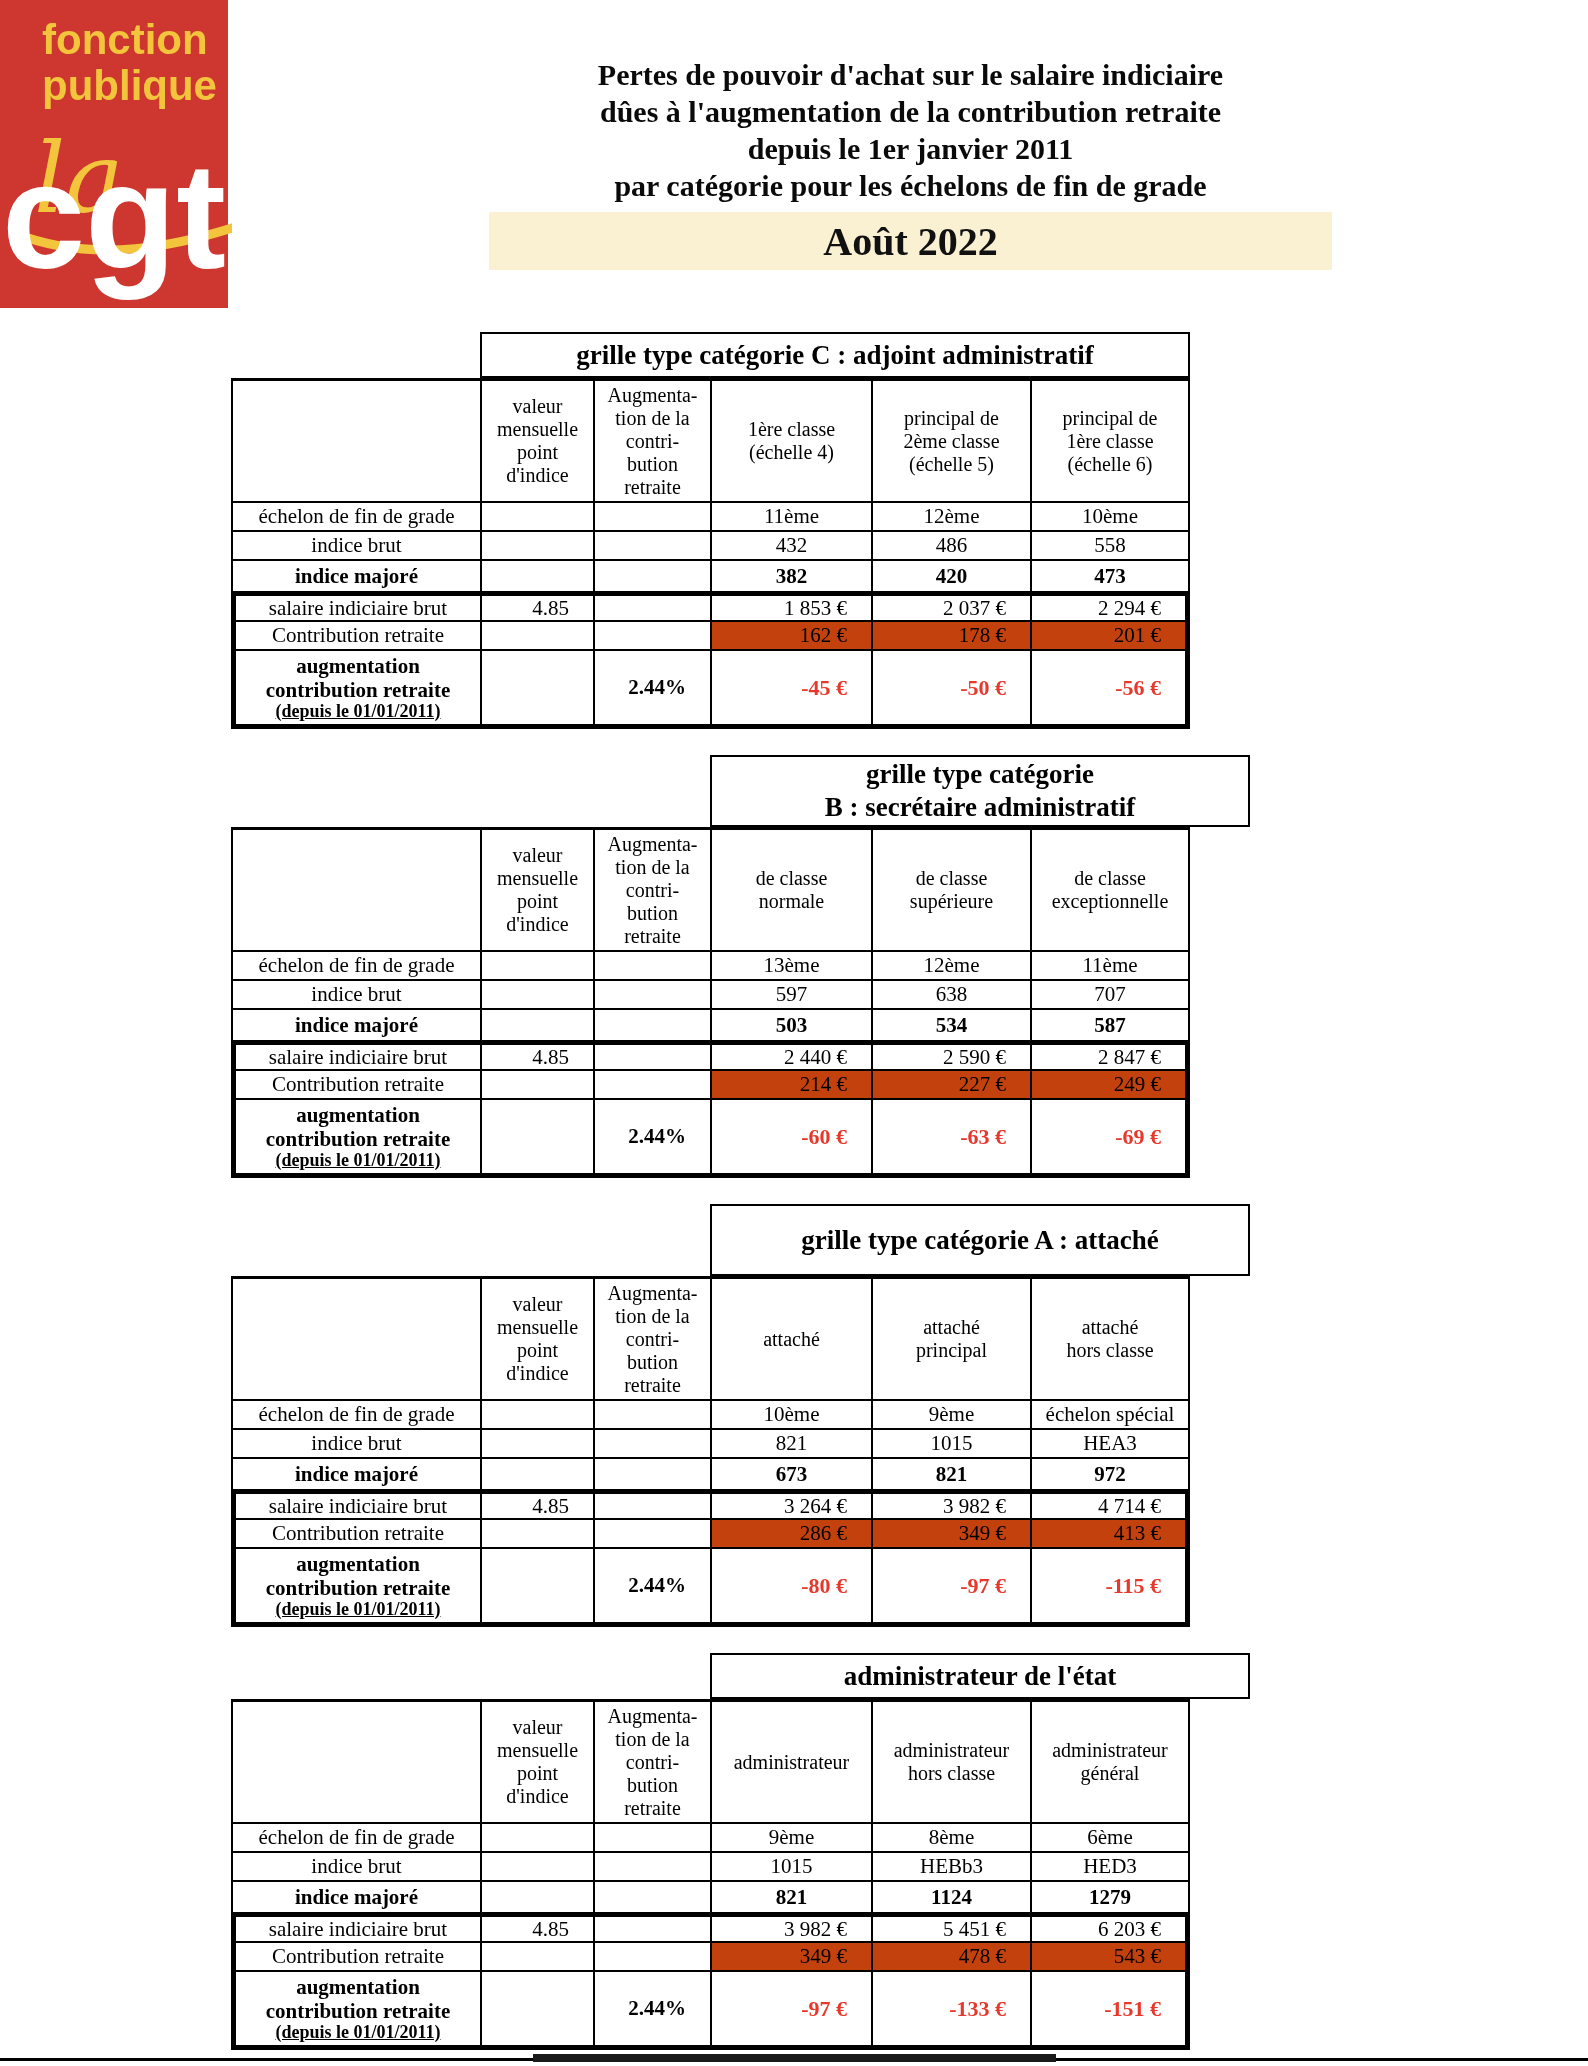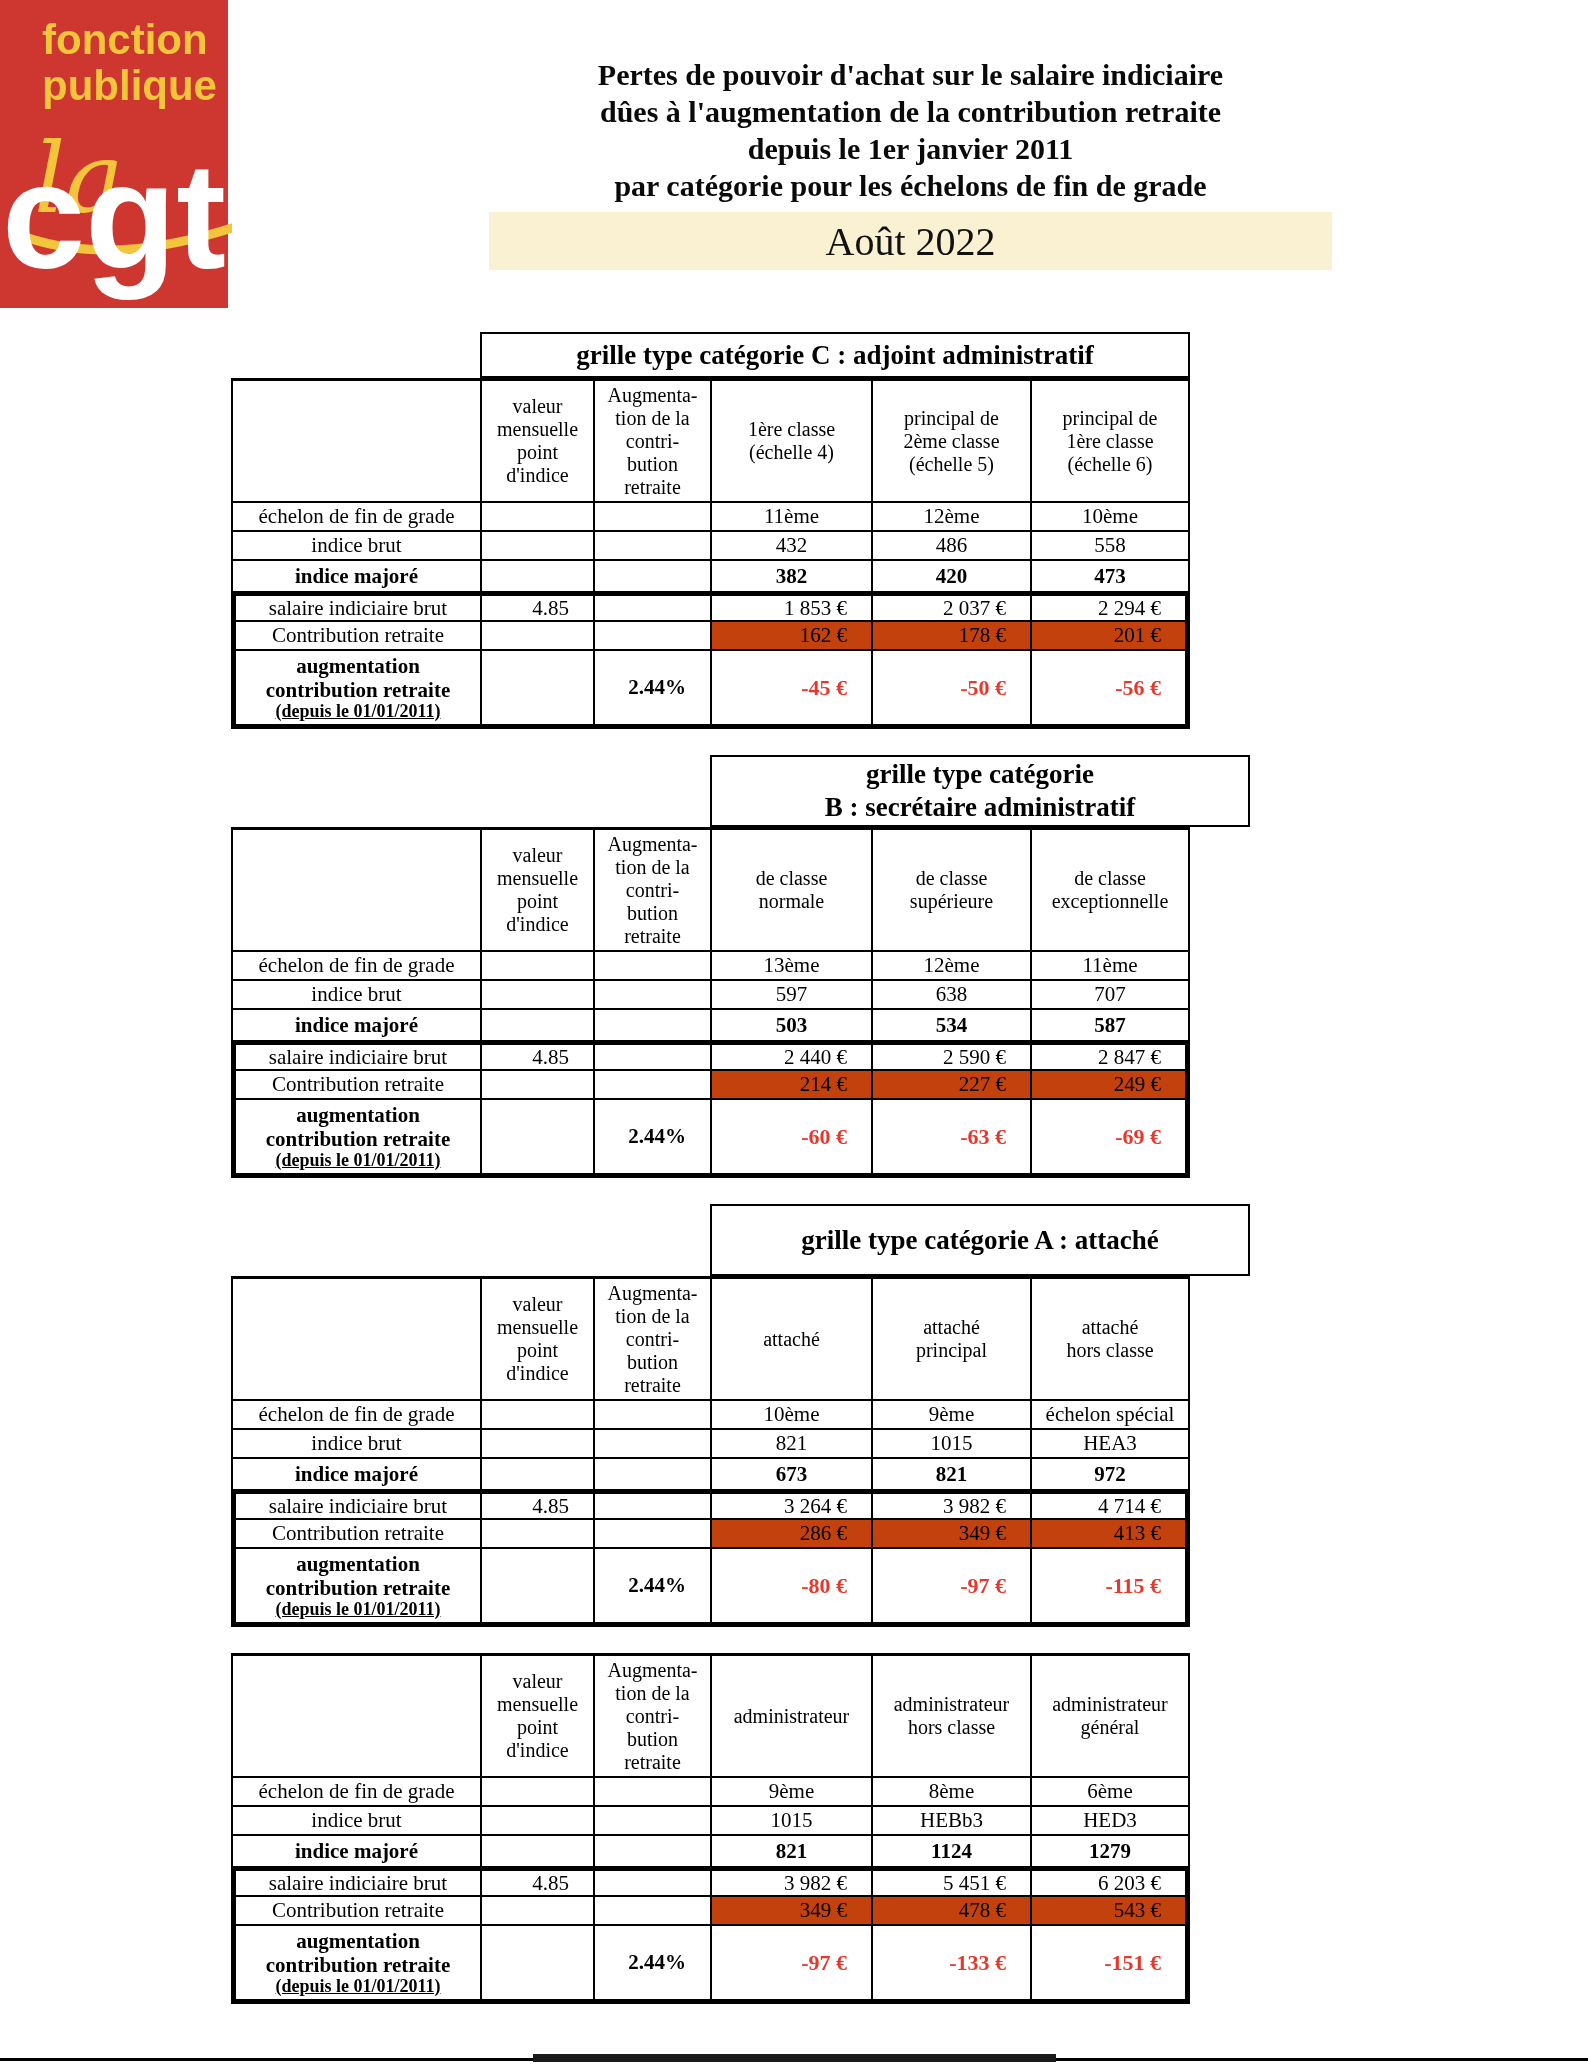--- a/index.html
+++ b/index.html
@@ -15,21 +15,21 @@
   
   .header-block { position:absolute; left:489px; top:56px; width:843px; }
   .main-title {
     white-space:pre-line; text-align:center; font-weight:bold;
     font-size:30px; line-height:37px; color:#0a0a0a;
   }
   .period-band {
     margin-top:8px; width:843px; height:58px; background:#faf0d2;
     display:flex; align-items:center; justify-content:center;
   }
-  .period-band span { font-size:40px; font-weight:normal; color:#111; }
+  .period-band span { font-size:40px; font-weight:bold; color:#111; }
 
   
   .tables-wrap { position:absolute; left:231px; top:332px; width:959px; }
   .table-block { margin-bottom:26px; }
   .tbl-title {
     border:2px solid #000; font-weight:bold; font-size:27px; line-height:33px;
     display:flex; align-items:center; justify-content:center; text-align:center;
     white-space:pre-line;
   }
   .tw { margin-left:249px; width:710px; }
@@ -302,20 +302,21 @@
           <div class="cell blk-bottom"></div>
           <div class="cell num-r bold blk-bottom">2.44%</div>
           <div class="cell num-r red blk-bottom">-80 €</div>
           <div class="cell num-r red blk-bottom">-97 €</div>
           <div class="cell num-r red blk-bottom c-last blk-right">-115 €</div>
 
         </div>
       </div>
 
       <div class="table-block">
+        <div class="tbl-title tn h1">administrateur de l'état</div>
         <div class="tgrid">
 
           <div class="cell hdr-row"></div>
           <div class="cell hdr-row hc">valeur
 mensuelle
 point
 d'indice</div>
           <div class="cell hdr-row hc">Augmenta-
 tion de la
 contri-

